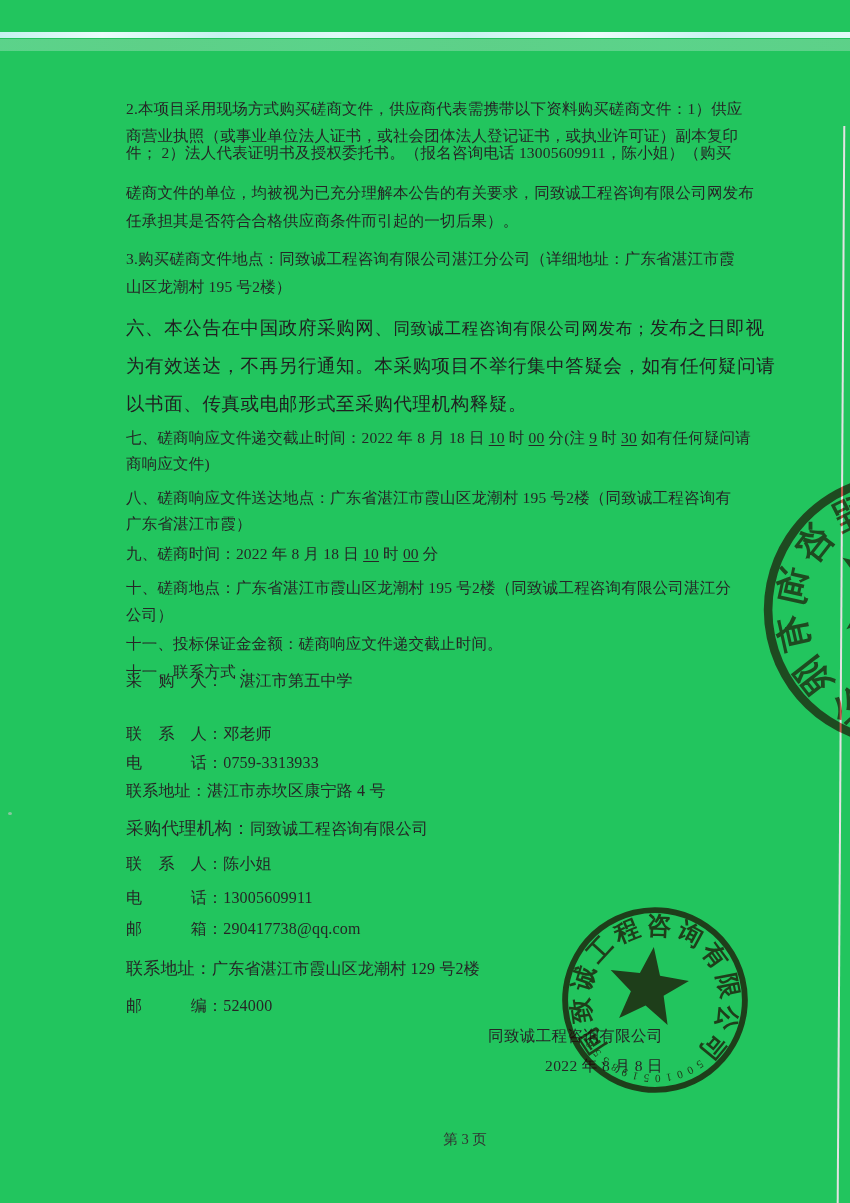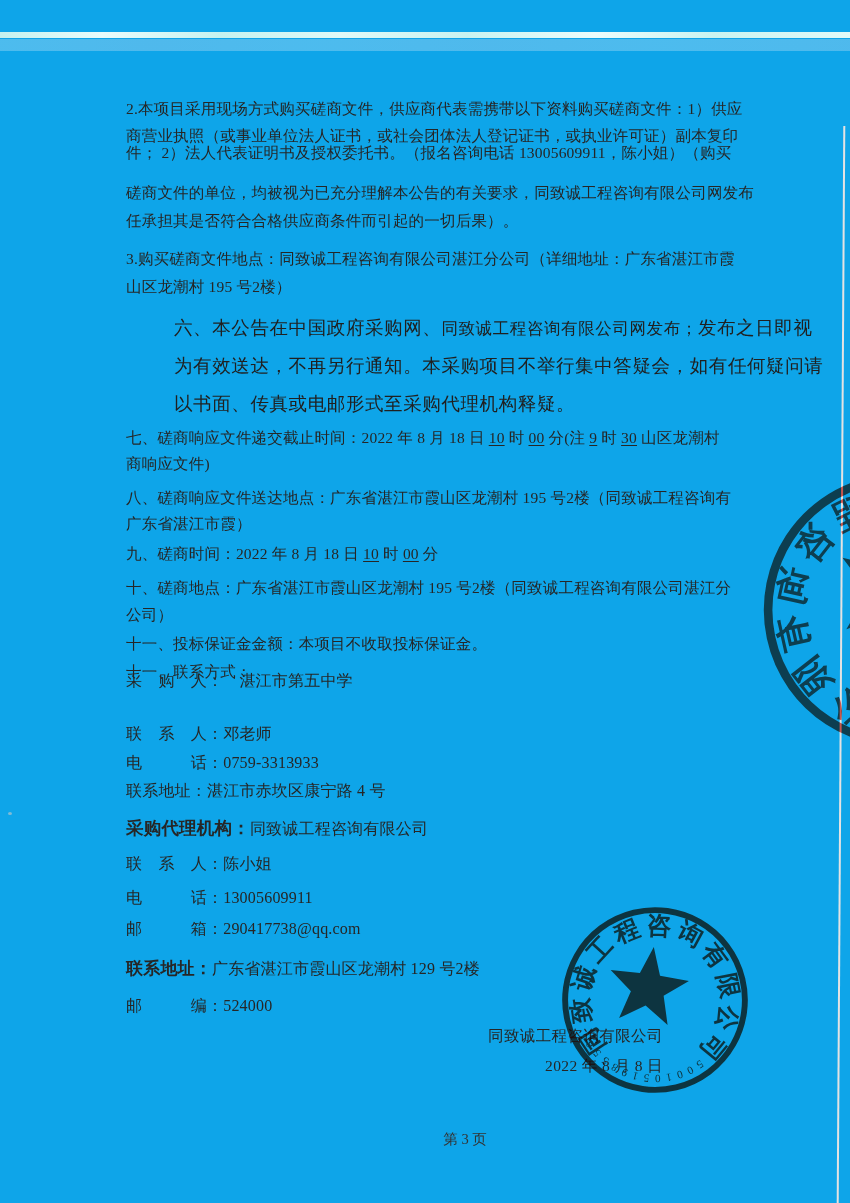--- a/index.html
+++ b/index.html
@@ -1,35 +1,35 @@
 <!DOCTYPE html>
 <html><head>
 <meta charset="utf-8">
 <style>
   html,body{margin:0;padding:0;}
   body{width:850px;height:1203px;background:#ffffff;position:relative;overflow:hidden;
        font-family:"Liberation Serif","DejaVu Serif",serif;color:#262626;}
-  .page{position:absolute;inset:0;background:#0ea5e9;}
+  .page{position:absolute;inset:0;background:#22c55e;}
   
   .scan-band{position:absolute;left:0;top:32px;width:850px;height:6px;
     background:linear-gradient(90deg,#c4f1ee,#eafcfb 12%,#c6f2ef 26%,#dff9f7 40%,#c8f3f0 55%,#ecfcfb 70%,#c9f3f0 84%,#e2faf8);}
   .scan-smudge{position:absolute;left:0;top:39px;width:850px;height:12px;opacity:.28;
     background:linear-gradient(90deg,#eef6fb,#f7ecf4 18%,#eef5fb 37%,#f6edf5 58%,#eef6fb 78%,#f5eef6);}
   .edge-line{position:absolute;left:840px;top:126px;width:2px;height:1077px;background:#e3e3e3;transform:rotate(.35deg);}
   .speck{position:absolute;left:8px;top:812px;width:4px;height:3px;background:#c9c9c9;border-radius:50%;opacity:.6;}
   
   .doc{position:absolute;left:126px;top:0;width:604px;}
   .ln{position:absolute;white-space:nowrap;line-height:1.15;letter-spacing:.2px;}
   .body-s{font-size:15.5px;}
-  .sec6{font-size:17.5px;letter-spacing:.6px;color:#202020;margin-left:48px;}
+  .sec6{font-size:17.5px;letter-spacing:.6px;color:#202020;}
   .sec6-big{font-size:18.5px;}
   .sec6-small{font-size:16.5px;}
   .contact{font-size:16px;}
   .u{text-decoration:underline;text-underline-offset:2px;text-align:right;}
-  .lbl-strong{font-size:17.5px;font-weight:700;}
+  .lbl-strong{font-size:17.5px;font-weight:400;}
   .val-n{font-size:16px;font-weight:400;}
   .sign{font-size:15.5px;letter-spacing:.4px;}
   .footer{position:absolute;left:0;top:1130px;width:850px;text-align:center;font-size:14.5px;color:#333;padding-left:40px;}
   
   .stamp{position:absolute;mix-blend-mode:multiply;}
   .stamp-bottom{left:548px;top:893px;width:214px;height:214px;transform:rotate(8deg);opacity:.88;}
   .stamp-mid{left:743px;top:453px;width:314px;height:314px;transform:scaleX(-1) rotate(57deg);opacity:.8;}
   svg text{font-family:"Liberation Serif","DejaVu Serif",serif;}
 </style>
 </head>
@@ -50,32 +50,32 @@
     <div class="ln body-s" style="top:184px">磋商文件的单位，均被视为已充分理解本公告的有关要求，同致诚工程咨询有限公司网发布</div>
     <div class="ln body-s" style="top:212px">任承担其是否符合合格供应商条件而引起的一切后果）。</div>
 
     <div class="ln body-s" style="top:250px">3.购买磋商文件地点：同致诚工程咨询有限公司湛江分公司（详细地址：广东省湛江市霞</div>
     <div class="ln body-s" style="top:278px">山区龙潮村 195 号2楼）</div>
 
     <div class="ln sec6" style="top:318px"><span class="sec6-big">六、本公告在中国政府采购网、</span><span class="sec6-small">同致诚工程咨询有限公司网发布；</span><span class="sec6-big">发布之日即视</span></div>
     <div class="ln sec6 sec6-big" style="top:356px">为有效送达，不再另行通知。本采购项目不举行集中答疑会，如有任何疑问请</div>
     <div class="ln sec6 sec6-big" style="top:394px">以书面、传真或电邮形式至采购代理机构释疑。</div>
 
-    <div class="ln body-s" style="top:429px"><span>七、磋商响应文件递交截止时间：2022 年 8 月 18 日 </span><span class="u">10</span><span> 时 </span><span class="u">00</span><span> 分(注 </span><span class="u">9</span><span> 时 </span><span class="u">30</span><span> 山区龙潮村</span></div>
+    <div class="ln body-s" style="top:429px"><span>七、磋商响应文件递交截止时间：2022 年 8 月 18 日 </span><span class="u">10</span><span> 时 </span><span class="u">00</span><span> 分(注 </span><span class="u">9</span><span> 时 </span><span class="u">30</span><span> 如有任何疑问请</span></div>
     <div class="ln body-s" style="top:455px">商响应文件)</div>
 
     <div class="ln body-s" style="top:489px">八、磋商响应文件送达地点：广东省湛江市霞山区龙潮村 195 号2楼（同致诚工程咨询有</div>
     <div class="ln body-s" style="top:515px">广东省湛江市霞）</div>
 
     <div class="ln body-s" style="top:545px"><span>九、磋商时间：2022 年 8 月 18 日 </span><span class="u">10</span><span> 时 </span><span class="u">00</span><span> 分</span></div>
 
     <div class="ln body-s" style="top:579px">十、磋商地点：广东省湛江市霞山区龙潮村 195 号2楼（同致诚工程咨询有限公司湛江分</div>
     <div class="ln body-s" style="top:606px">公司）</div>
 
-    <div class="ln body-s" style="top:635px">十一、投标保证金金额：本项目不收取投标保证金。</div>
+    <div class="ln body-s" style="top:635px">十一、投标保证金金额：磋商响应文件递交截止时间。</div>
     <div class="ln body-s" style="top:663px">十一、联系方式：</div>
 
     <div class="ln contact" style="top:672px"><span>采　购　人：</span><span>　湛江市第五中学</span></div>
     <div class="ln contact" style="top:725px"><span>联　系　人：</span><span>邓老师</span></div>
     <div class="ln contact" style="top:754px"><span>电　　　话：</span><span>0759-3313933</span></div>
     <div class="ln contact" style="top:782px"><span>联系地址：</span><span>湛江市赤坎区康宁路 4 号</span></div>
 
     <div class="ln" style="top:818px"><span class="lbl-strong">采购代理机构：</span><span class="val-n">同致诚工程咨询有限公司</span></div>
 
     <div class="ln contact" style="top:855px"><span>联　系　人：</span><span>陈小姐</span></div>

